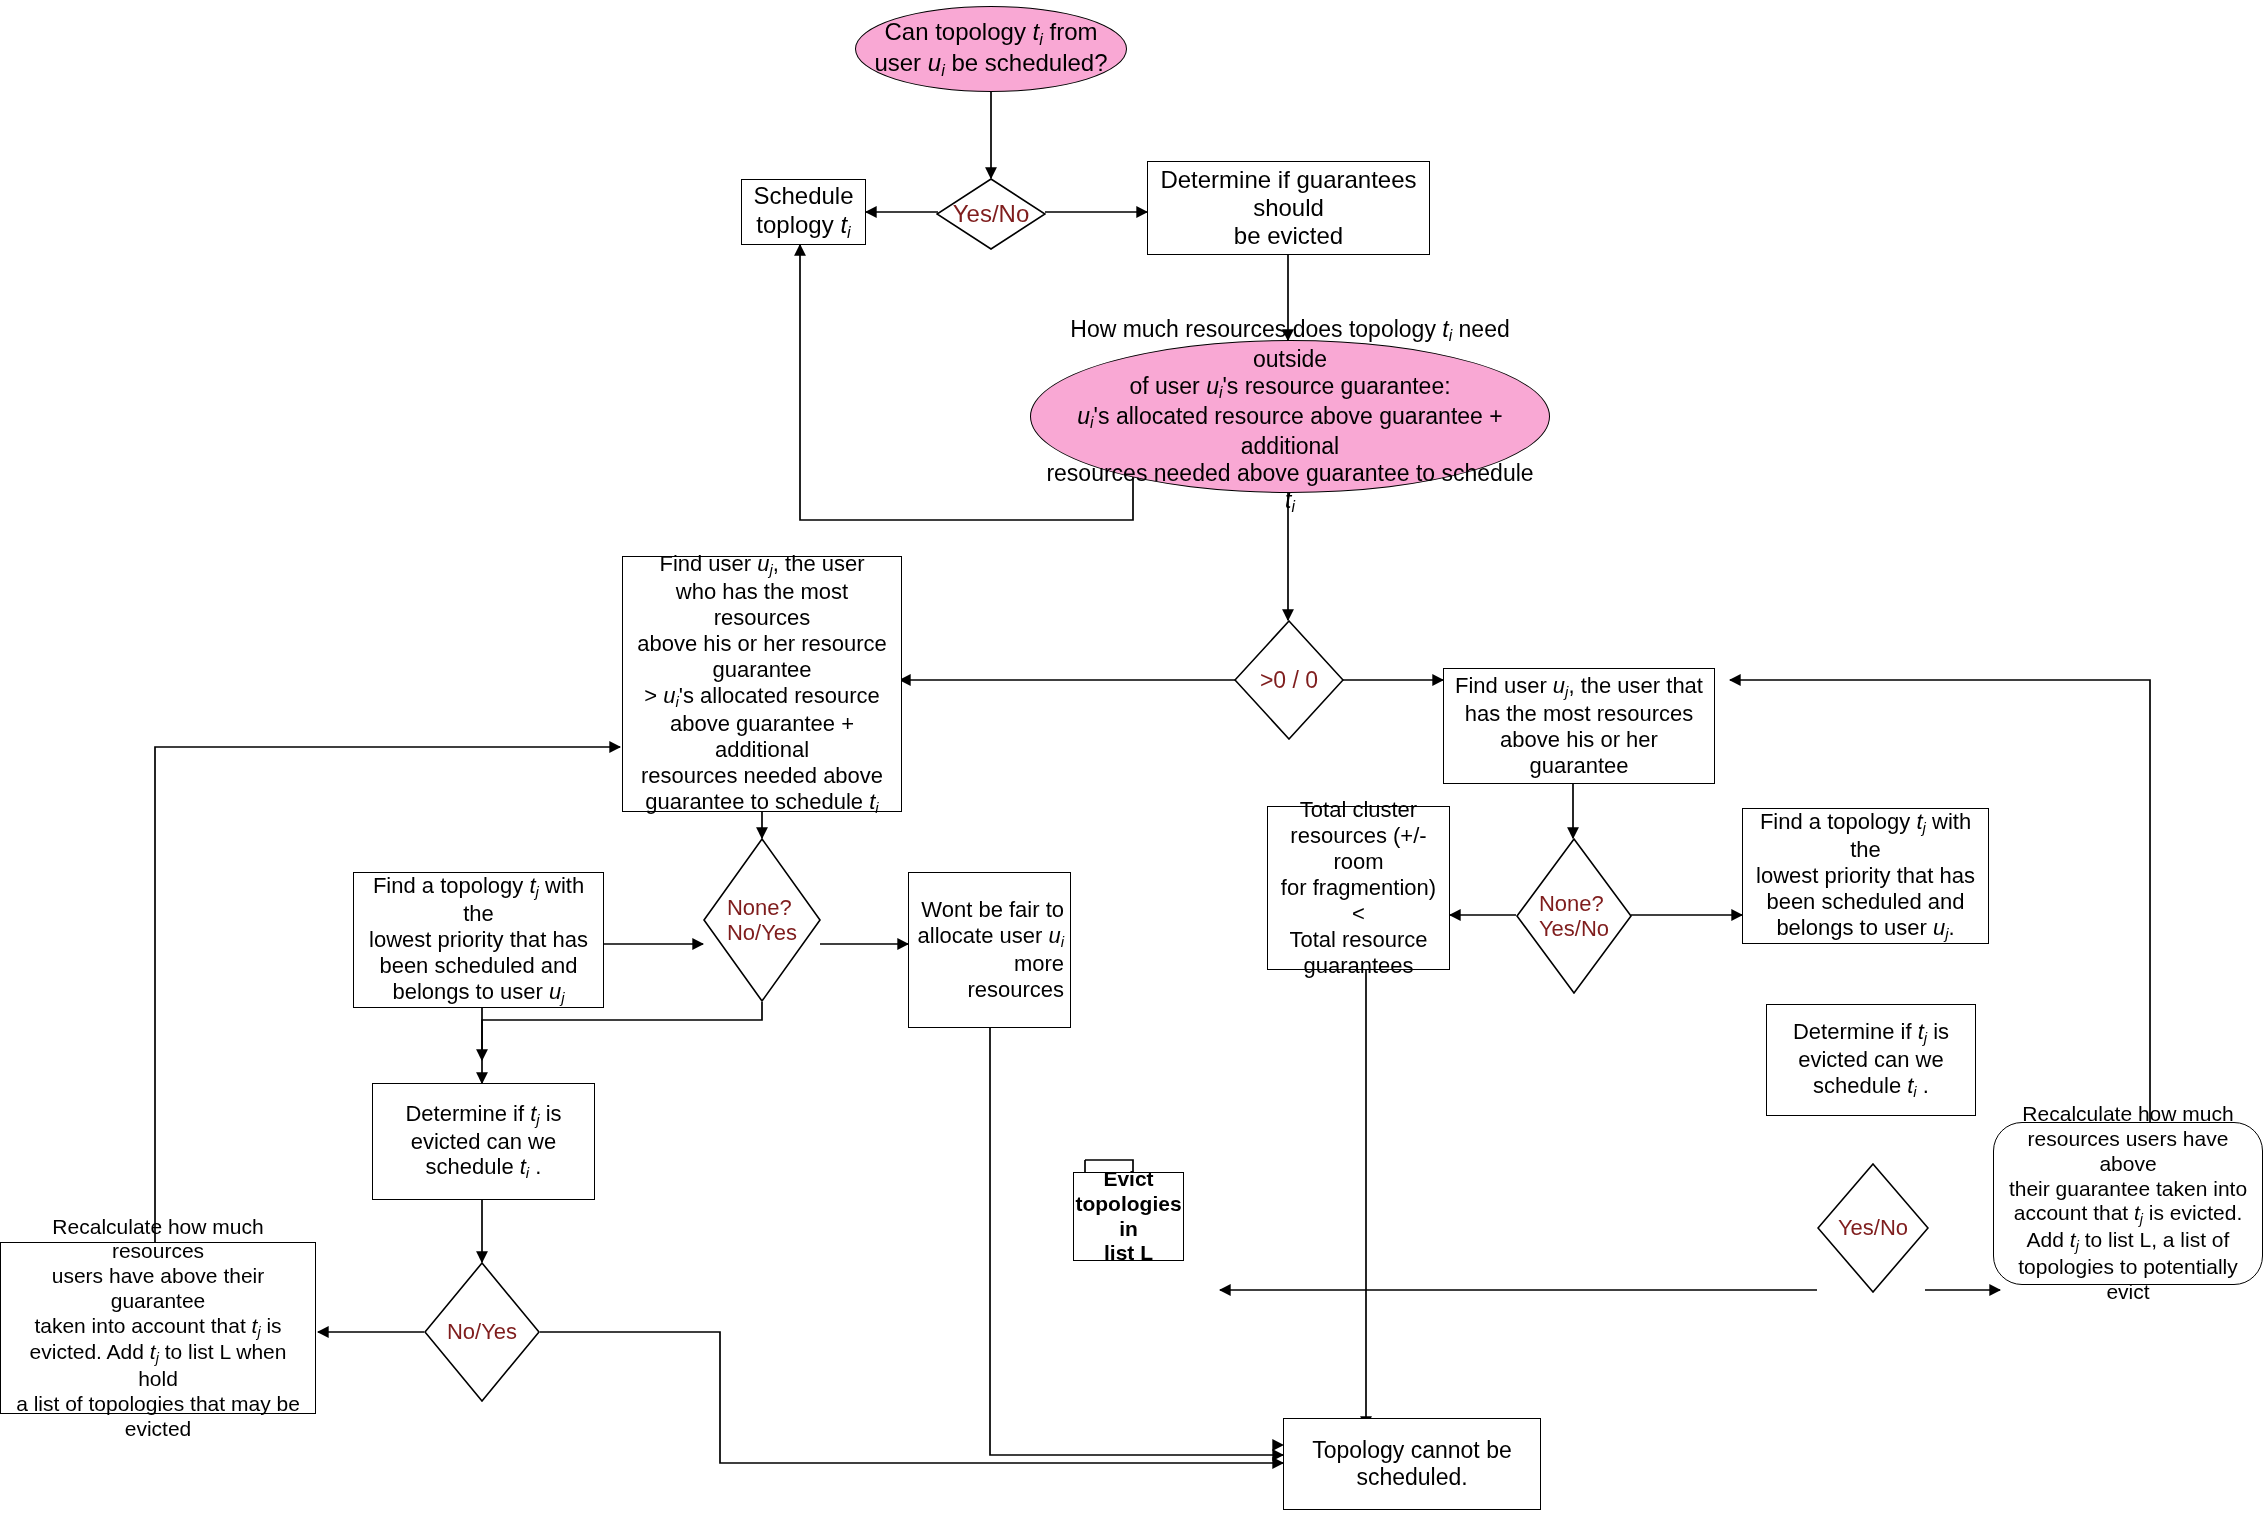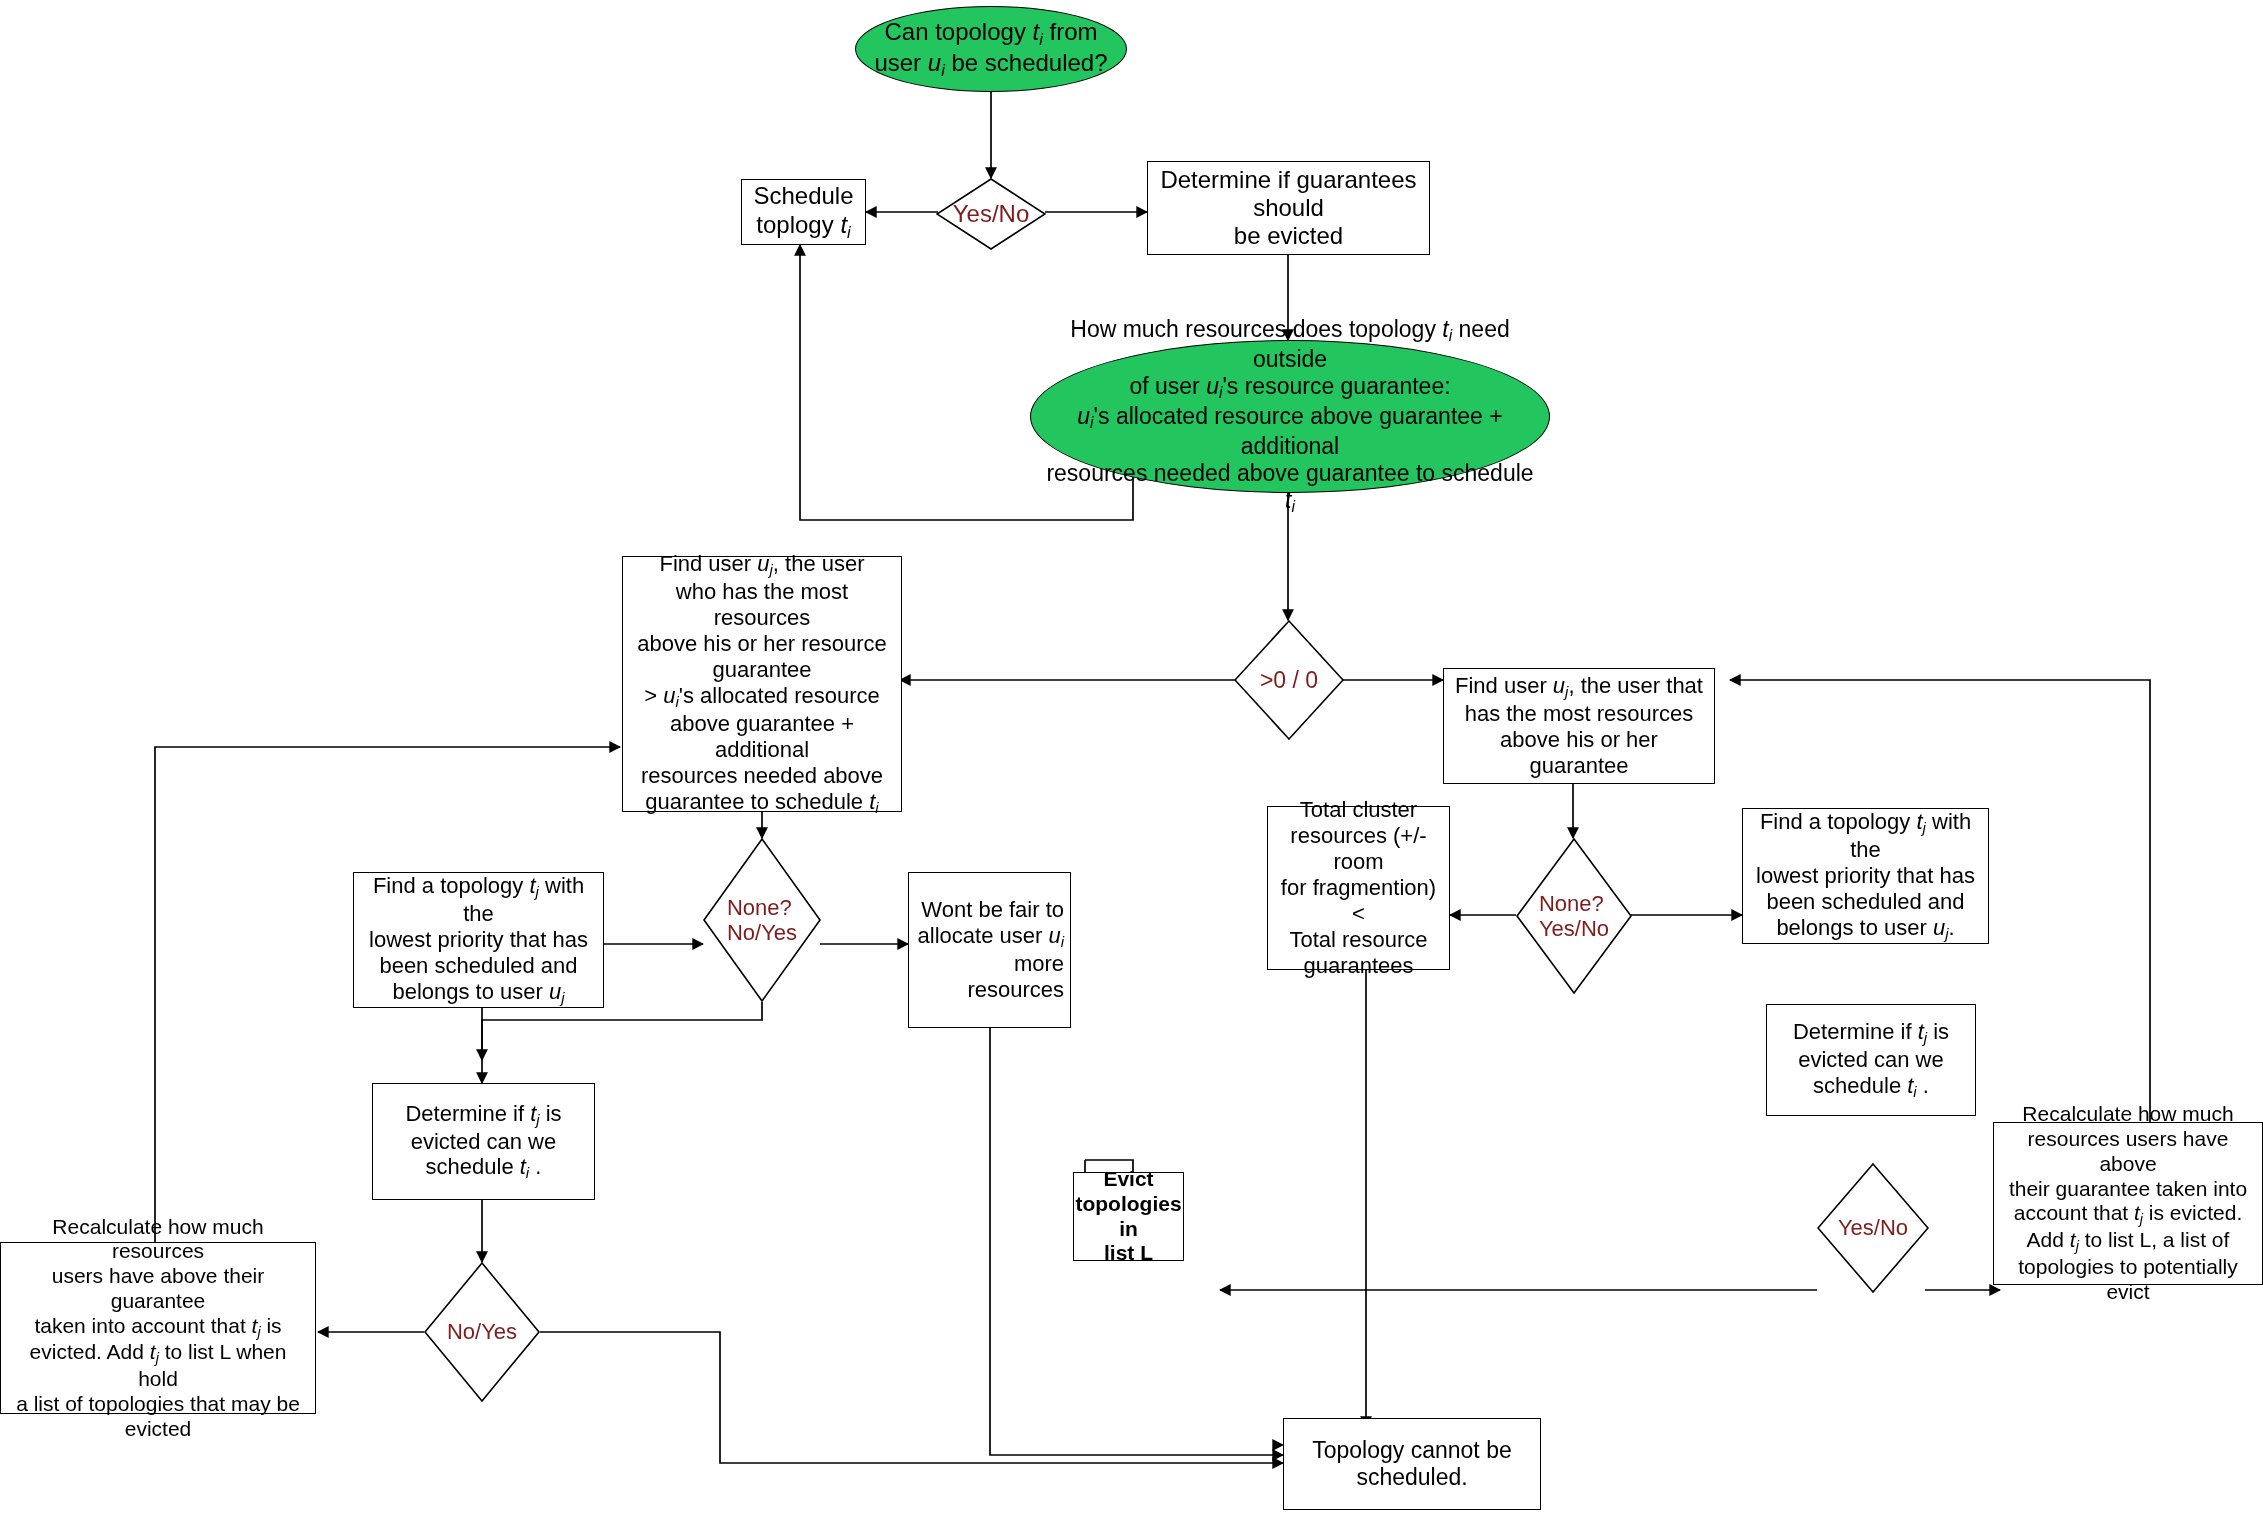--- a/index.html
+++ b/index.html
@@ -34,21 +34,21 @@
     line-height: 1.18;
     white-space: pre-line;
   }
   .box {
     border: 1.6px solid #000000;
     background: #ffffff;
     padding: 4px 6px;
   }
   .ellipse {
     border: 1.6px solid #000000;
-    background: #22c55e;
+    background: #f9a8d4;
     border-radius: 50%;
     padding: 6px 10px;
   }
   .diamond-wrap {
     position: absolute;
     display: flex;
     align-items: center;
     justify-content: center;
   }
   .diamond-shape {
@@ -244,21 +244,21 @@
     <span>Determine if <i class="v">t</i><sub>j</sub> is<br>evicted can we<br>schedule <i class="v">t</i><sub>i</sub> .</span>
   </div>
 
   <div class="diamond-wrap" style="left:1817px; top:1163px; width:112px; height:130px;">
     <svg class="diamond-shape" viewBox="0 0 112 130" preserveAspectRatio="none">
       <polygon points="56,1 111,65 56,129 1,65" fill="#fff" stroke="#000" stroke-width="1.6" vector-effect="non-scaling-stroke"></polygon>
     </svg>
     <span class="diamond-label fs22">Yes/No</span>
   </div>
 
-  <div class="node box fs21" style="left:1993px; top:1122px; width:270px; height:163px;">
+  <div class="node box fs21" style="left:1993px; top:1122px; width:270px; height:163px;border-radius:29px;">
     <span>Recalculate how much<br>resources users have above<br>their guarantee taken into<br>account that <i class="v">t</i><sub>j</sub> is evicted.<br>Add <i class="v">t</i><sub>j</sub> to list L, a list of<br>topologies to potentially evict</span>
   </div>
 
   <div class="node box fs21" style="left:1073px; top:1172px; width:111px; height:89px;font-weight:bold;">
     <span>Evict
 topologies in
 list L</span>
   </div>
 
   <div class="node box fs23" style="left:1283px; top:1418px; width:258px; height:92px;">

